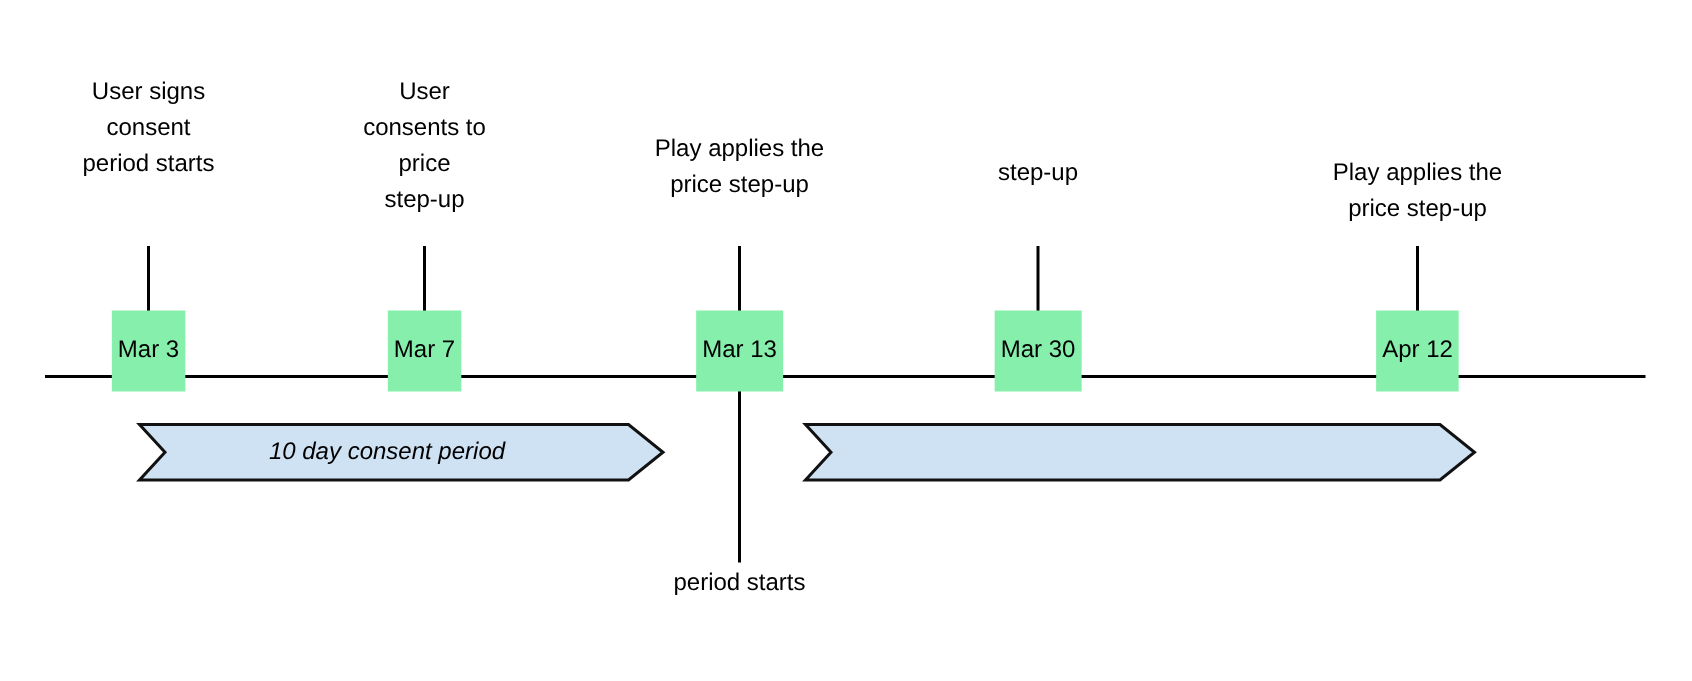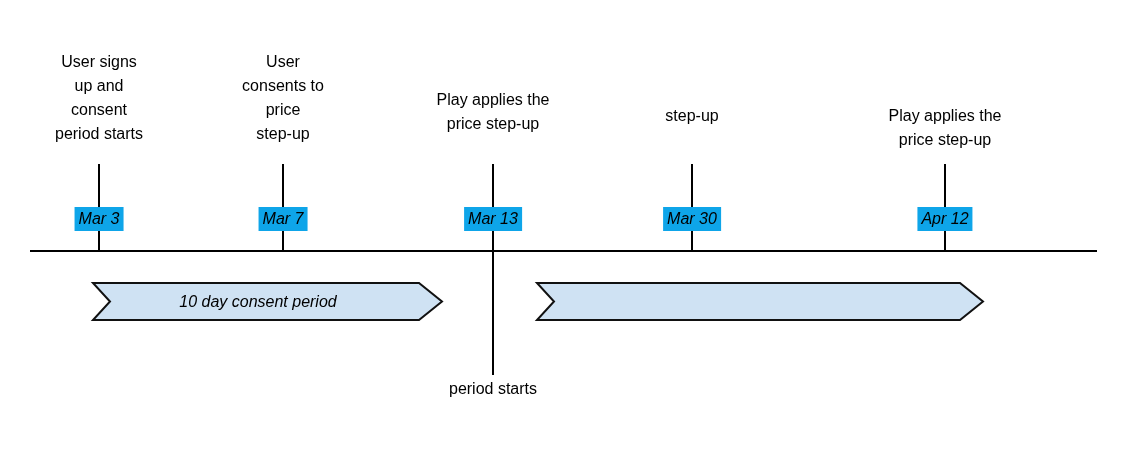--- a/index.html
+++ b/index.html
@@ -29,27 +29,26 @@
     text-align: center;
     font-size: 16px;
     line-height: 24px;
     white-space: nowrap;
     color: #000000;
   }
   .date-badge {
     position: absolute;
     top: 207px;
     transform: translateX(-50%);
-    background: #0ea5e9;
+    background: #86efac;
     color: #000000;
     font-size: 16px;
     line-height: 24px;
-    padding: 0 4px;
+    padding: 15px 4px;
     white-space: nowrap;
-    font-style: italic;
   }
   .period-label {
     position: absolute;
     top: 283px;
     height: 37px;
     transform: translateX(-50%);
     display: flex;
     align-items: center;
     font-size: 16px;
     white-space: nowrap;
@@ -83,21 +82,20 @@
     <line x1="945" y1="164" x2="945" y2="251" stroke="#000000" stroke-width="2"></line>
 
     <line x1="493" y1="251" x2="493" y2="375" stroke="#000000" stroke-width="2"></line>
 
     <polygon points="93,283 419,283 442,301.5 419,320 93,320 110,301.5" fill="#cfe2f3" stroke="#111111" stroke-width="2" stroke-linejoin="miter"></polygon>
     <polygon points="537,283 960,283 983,301.5 960,320 537,320 554,301.5" fill="#cfe2f3" stroke="#111111" stroke-width="2" stroke-linejoin="miter"></polygon>
   </svg>
 
   <div class="annotation" style="left:99px; top:50px">
     <div>User signs</div>
-    <div>up and</div>
     <div>consent</div>
     <div>period starts</div>
   </div>
 
   <div class="annotation" style="left:283px; top:50px">
     <div>User</div>
     <div>consents to</div>
     <div>price</div>
     <div>step-up</div>
   </div>

